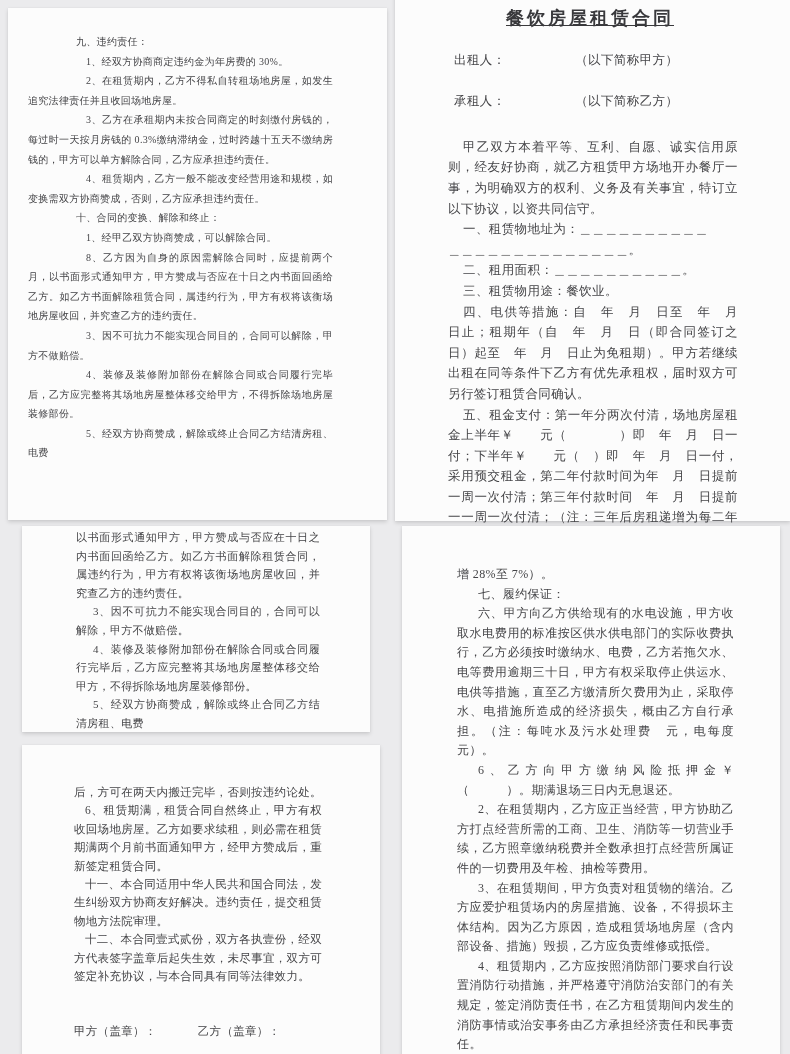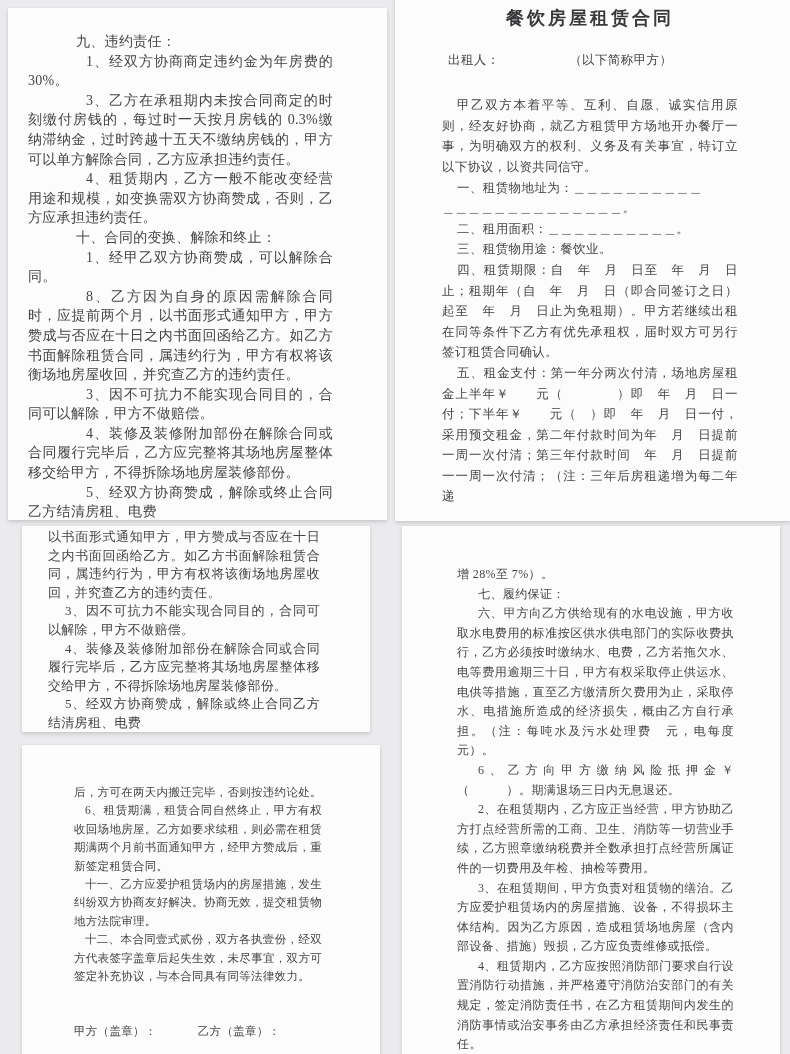--- a/index.html
+++ b/index.html
@@ -17,30 +17,30 @@
     color: #444447;
     text-align: justify;
     box-sizing: border-box;
   }
   .page p { margin: 0; }
 
   
   #page-a {
     left: 8px; top: 8px; width: 379px; height: 512px;
     padding: 24px 54px 0 20px;
-    font-size: 14px; line-height: 19.6px; letter-spacing: 0.3px;
+    font-size: 10px; line-height: 19.6px; letter-spacing: 0.3px;
   }
   #page-a p { text-indent: 58px; }
   #page-a p.h { text-indent: 48px; }
 
   
   #page-b {
     left: 22px; top: 526px; width: 348px; height: 206px;
-    padding: 2px 50px 0 26px;
-    font-size: 13px; line-height: 18.6px; letter-spacing: 0.3px;
+    padding: 2px 50px 0 54px;
+    font-size: 11px; line-height: 18.6px; letter-spacing: 0.3px;
   }
   #page-b p { text-indent: 17px; }
   #page-b p.cont { text-indent: 0; }
 
   
   #page-c {
     left: 22px; top: 745px; width: 358px; height: 320px;
     padding: 38px 58px 0 52px;
     font-size: 11.5px; line-height: 18.4px; letter-spacing: 0.3px;
   }
@@ -52,84 +52,89 @@
   
   #page-d {
     left: 395px; top: -6px; width: 395px; height: 527px;
     padding: 14px 52px 0 47px;
     font-size: 12.5px; line-height: 20.6px; letter-spacing: 0.4px;
   }
   #page-d .doc-title {
     text-align: center;
     font-size: 18px; font-weight: bold; letter-spacing: 3px;
     color: #39393c;
-    text-indent: 0; margin: 0 0 2px 0;
+    text-indent: 0; margin: 0 0 2px 0; text-decoration: underline;
   }
   #page-d .party-row { text-indent: 6px; margin-top: 21px; }
   #page-d .party-row .note { margin-left: 66px; }
   #page-d .intro { margin-top: 25px; }
-  #page-d p { text-indent: 15px; }
+  #page-d p { text-indent: 15px; margin-left: 6px; }
   #page-d p.cont { text-indent: 0; }
 
   
   #page-e {
     left: 402px; top: 526px; width: 378px; height: 540px;
     padding: 39px 46px 0 55px;
     font-size: 12px; line-height: 19.6px; letter-spacing: 0.4px;
   }
   #page-e p { text-indent: 21px; }
   #page-e p.cont { text-indent: 0; }
 </style>
 </head>
 <body>
 
 <div class="page" id="page-a">
   <p class="h">九、违约责任：</p>
   <p>1、经双方协商商定违约金为年房费的 30%。</p>
+  <p>2、在租赁期内，乙方不得私自转租场地房屋，如发生追究法律责任并且收回场地房屋。</p>
   <p>3、乙方在承租期内未按合同商定的时刻缴付房钱的，每过时一天按月房钱的 0.3%缴纳滞纳金，过时跨越十五天不缴纳房钱的，甲方可以单方解除合同，乙方应承担违约责任。</p>
   <p>4、租赁期内，乙方一般不能改变经营用途和规模，如变换需双方协商赞成，否则，乙方应承担违约责任。</p>
   <p class="h">十、合同的变换、解除和终止：</p>
   <p>1、经甲乙双方协商赞成，可以解除合同。</p>
   <p>8、乙方因为自身的原因需解除合同时，应提前两个月，以书面形式通知甲方，甲方赞成与否应在十日之内书面回函给乙方。如乙方书面解除租赁合同，属违约行为，甲方有权将该衡场地房屋收回，并究查乙方的违约责任。</p>
   <p>3、因不可抗力不能实现合同目的，合同可以解除，甲方不做赔偿。</p>
   <p>4、装修及装修附加部份在解除合同或合同履行完毕后，乙方应完整将其场地房屋整体移交给甲方，不得拆除场地房屋装修部份。</p>
   <p>5、经双方协商赞成，解除或终止合同乙方结清房租、电费</p>
 </div>
 
 <div class="page" id="page-b">
   <p class="cont">以书面形式通知甲方，甲方赞成与否应在十日之内书面回函给乙方。如乙方书面解除租赁合同，属违约行为，甲方有权将该衡场地房屋收回，并究查乙方的违约责任。</p>
   <p>3、因不可抗力不能实现合同目的，合同可以解除，甲方不做赔偿。</p>
   <p>4、装修及装修附加部份在解除合同或合同履行完毕后，乙方应完整将其场地房屋整体移交给甲方，不得拆除场地房屋装修部份。</p>
   <p>5、经双方协商赞成，解除或终止合同乙方结清房租、电费</p>
 </div>
 
 <div class="page" id="page-c">
   <p class="cont">后，方可在两天内搬迁完毕，否则按违约论处。</p>
   <p>6、租赁期满，租赁合同自然终止，甲方有权收回场地房屋。乙方如要求续租，则必需在租赁期满两个月前书面通知甲方，经甲方赞成后，重新签定租赁合同。</p>
-  <p>十一、乙方应爱护租赁场内的房屋措施，发生纠纷双方协商友好解决。协商无效，提交租赁物地方法院审理。</p>
+  <p>十一、本合同适用中华人民共和国合同法，发生纠纷双方协商友好解决。违约责任，提交租赁物地方法院审理。</p>
   <p>十二、本合同壹式贰份，双方各执壹份，经双方代表签字盖章后起失生效，未尽事宜，双方可签定补充协议，与本合同具有同等法律效力。</p>
   <p class="sig-row">
     <span>甲方（盖章）：</span>
     <span class="gap-a">乙方（盖章）：</span>
   </p>
 
 </div>
 
 <div class="page" id="page-d">
   <p class="doc-title">餐饮房屋租赁合同</p>
   <p class="party-row">
     <span>出租人：</span>
     <span class="note">（以下简称甲方）</span>
   </p>
+  <p class="party-row">
+    <span>承租人：</span>
+    <span class="note">（以下简称乙方）</span>
+  </p>
   <p class="intro">甲乙双方本着平等、互利、自愿、诚实信用原则，经友好协商，就乙方租赁甲方场地开办餐厅一事，为明确双方的权利、义务及有关事宜，特订立以下协议，以资共同信守。</p>
   <p>一、租赁物地址为：＿＿＿＿＿＿＿＿＿＿</p>
   <p class="cont">＿＿＿＿＿＿＿＿＿＿＿＿＿＿。</p>
   <p>二、租用面积：＿＿＿＿＿＿＿＿＿＿。</p>
   <p>三、租赁物用途：餐饮业。</p>
-  <p>四、租赁期限：自　年　月　日至　年　月　日止；租期年（自　年　月　日（即合同签订之日）起至　年　月　日止为免租期）。甲方若继续出租在同等条件下乙方有优先承租权，届时双方可另行签订租赁合同确认。</p>
+  <p>四、电供等措施：自　年　月　日至　年　月　日止；租期年（自　年　月　日（即合同签订之日）起至　年　月　日止为免租期）。甲方若继续出租在同等条件下乙方有优先承租权，届时双方可另行签订租赁合同确认。</p>
   <p>五、租金支付：第一年分两次付清，场地房屋租金上半年￥　　元（　　　　）即　年　月　日一付；下半年￥　　元（　）即　年　月　日一付，采用预交租金，第二年付款时间为年　月　日提前一周一次付清；第三年付款时间　年　月　日提前一一周一次付清；（注：三年后房租递增为每二年递</p>
 </div>
 
 <div class="page" id="page-e">
   <p class="cont">增 28%至 7%）。</p>
   <p>七、履约保证：</p>
   <p>六、甲方向乙方供给现有的水电设施，甲方收取水电费用的标准按区供水供电部门的实际收费执行，乙方必须按时缴纳水、电费，乙方若拖欠水、电等费用逾期三十日，甲方有权采取停止供运水、电供等措施，直至乙方缴清所欠费用为止，采取停水、电措施所造成的经济损失，概由乙方自行承担。（注：每吨水及污水处理费　元，电每度　元）。</p>
   <p>6、乙方向甲方缴纳风险抵押金￥　　（　　　）。期满退场三日内无息退还。</p>
   <p>2、在租赁期内，乙方应正当经营，甲方协助乙方打点经营所需的工商、卫生、消防等一切营业手续，乙方照章缴纳税费并全数承担打点经营所属证件的一切费用及年检、抽检等费用。</p>
   <p>3、在租赁期间，甲方负责对租赁物的缮治。乙方应爱护租赁场内的房屋措施、设备，不得损坏主体结构。因为乙方原因，造成租赁场地房屋（含内部设备、措施）毁损，乙方应负责维修或抵偿。</p>

